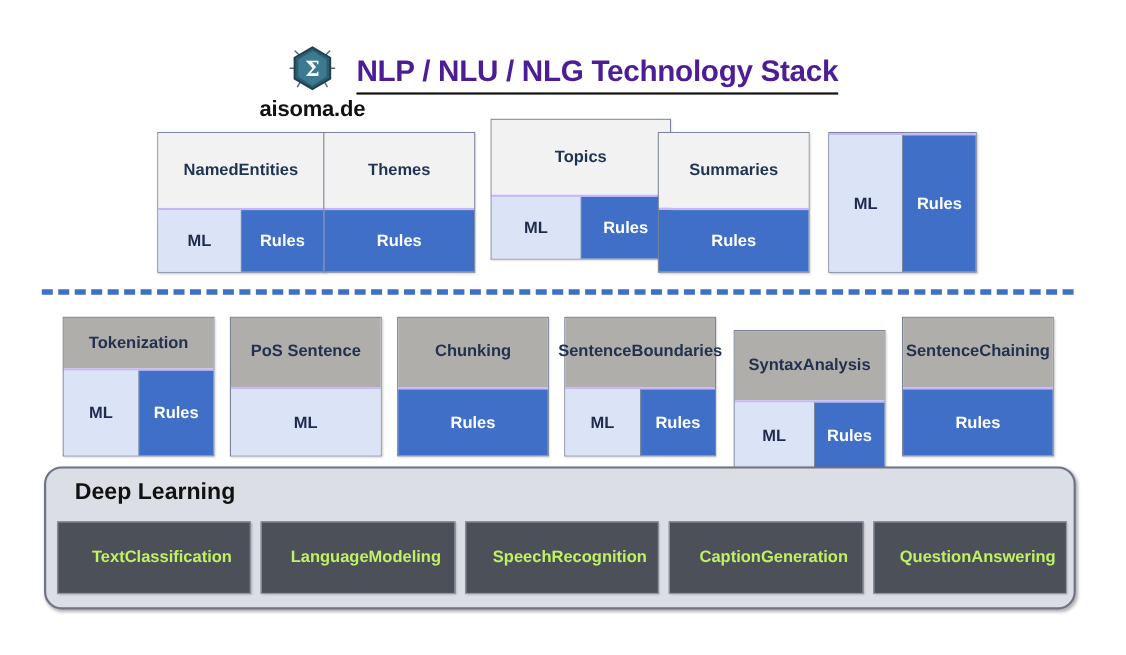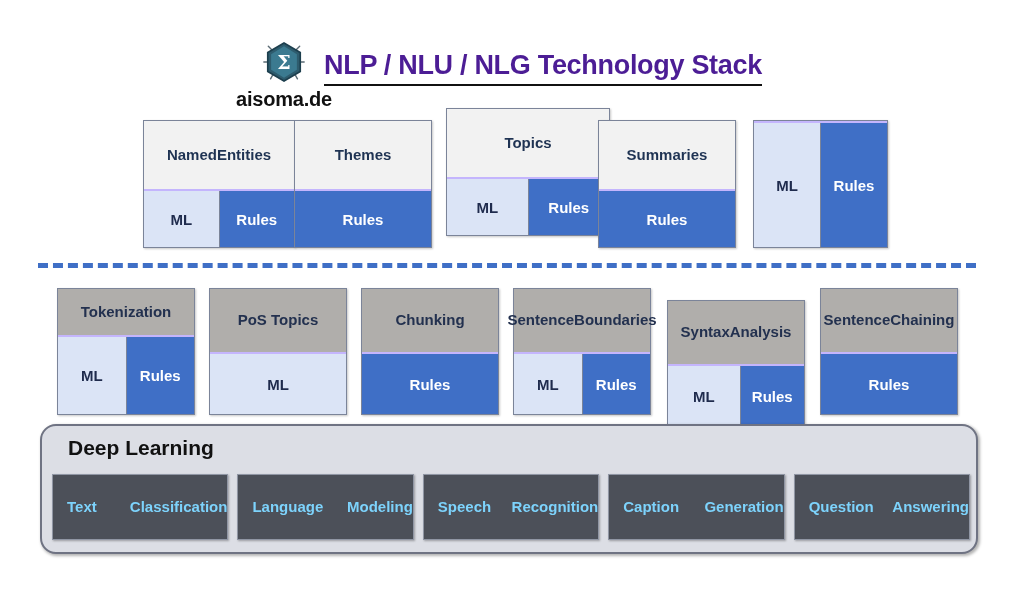--- a/index.html
+++ b/index.html
@@ -146,27 +146,27 @@
     top: 48px;
     width: 918px;
     height: 66px;
     display: flex;
     gap: 9px;
   }
   .dl-item {
     flex: 1 1 0;
     background: #4c5059;
     border: 1px solid #9096a4;
-    color: #7dd3fc;
+    color: #bef264;
     font-weight: bold;
     font-size: 15px;
     line-height: 1.14;
     display: flex;
     align-items: center;
-    justify-content: space-between;
+    justify-content: center;
     text-align: center;
     box-sizing: border-box;
     box-shadow: 1px 1px 2px rgba(0,0,0,0.3);
     padding-left: 14px;
   }
 </style>
 </head>
 <body>
 
 <div id="header">
@@ -243,21 +243,21 @@
       <div class="card-head" style="height: 46px;">
         <span>Tokenization</span>
       </div>
       <div class="card-body">
         <div class="seg seg-ml" style="flex: 50 0 0px;">ML</div>
         <div class="seg seg-rules" style="flex: 50 0 0px;">Rules</div>
       </div>
     </div>
     <div class="card row2" style="left: 209px; top: 288px; width: 138px; height: 127px;">
       <div class="card-head" style="height: 63px;">
-        <span>PoS Topics</span>
+        <span>PoS Sentence</span>
       </div>
       <div class="card-body">
         <div class="seg seg-ml full" style="flex: 100 0 0px;">ML</div>
       </div>
     </div>
     <div class="card row2" style="left: 361px; top: 288px; width: 138px; height: 127px;">
       <div class="card-head" style="height: 63px;">
         <span>Chunking</span>
       </div>
       <div class="card-body">

